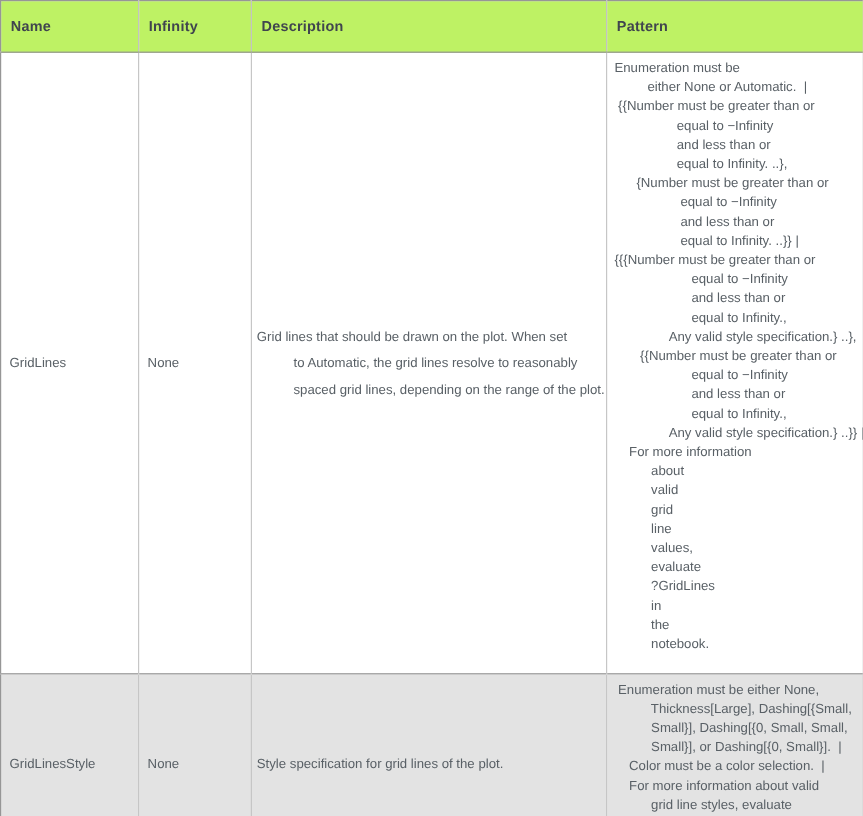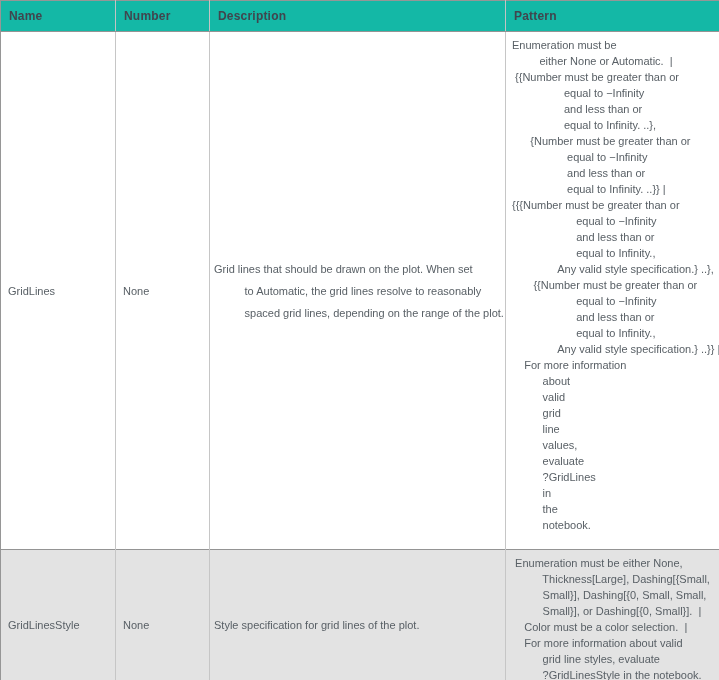--- a/index.html
+++ b/index.html
@@ -16,22 +16,22 @@
     table-layout: fixed;
     width: 719px;
     border: 1px solid #969696;
   }
   col.c-name { width: 115px; }
   col.c-default { width: 94px; }
   col.c-desc { width: 296px; }
   col.c-pattern { width: 214px; }
 
   thead tr {
-    height: 31px;
-    background: #14b8a6;
+    height: 43px;
+    background: #bef264;
   }
   th {
     text-align: left;
     font-size: 12px;
     font-weight: bold;
     color: #40454e;
     letter-spacing: 0.2px;
     padding: 0 8px;
     border-left: 1px solid #c3c3c3;
     border-bottom: 1px solid #949494;
@@ -78,21 +78,21 @@
 <table class="props">
   <colgroup>
     <col class="c-name">
     <col class="c-default">
     <col class="c-desc">
     <col class="c-pattern">
   </colgroup>
   <thead>
     <tr>
       <th>Name</th>
-      <th>Number</th>
+      <th>Infinity</th>
       <th>Description</th>
       <th>Pattern</th>
     </tr>
   </thead>
   <tbody>
     <tr class="row-gridlines">
       <td class="cell-name">GridLines</td>
       <td class="cell-default">None</td>
       <td class="cell-desc">Grid lines that should be drawn on the plot. When set
           to Automatic, the grid lines resolve to reasonably

